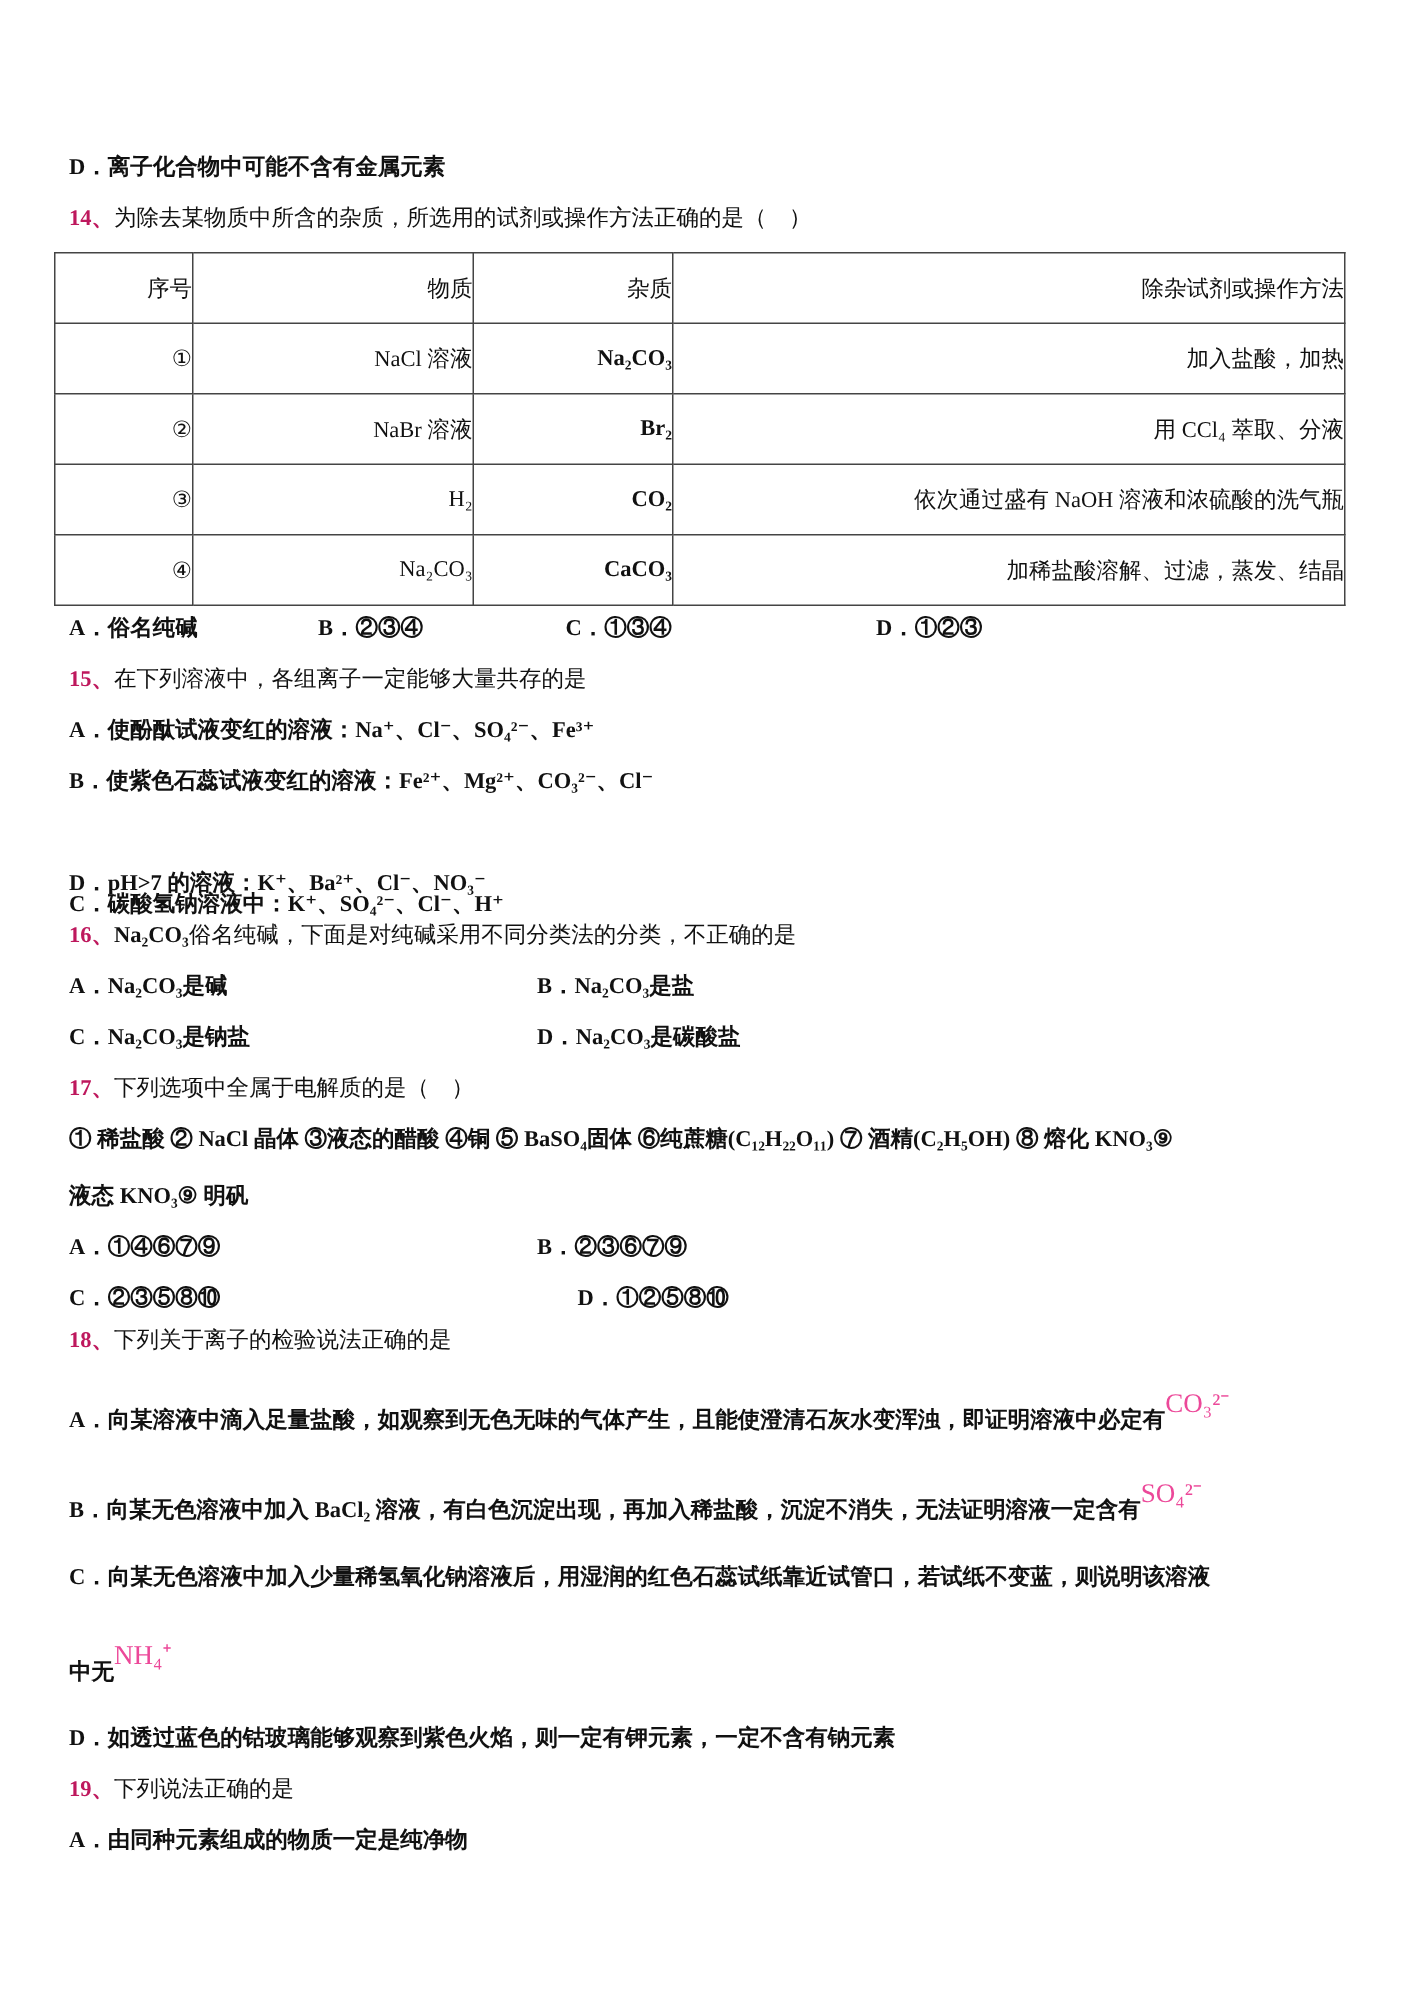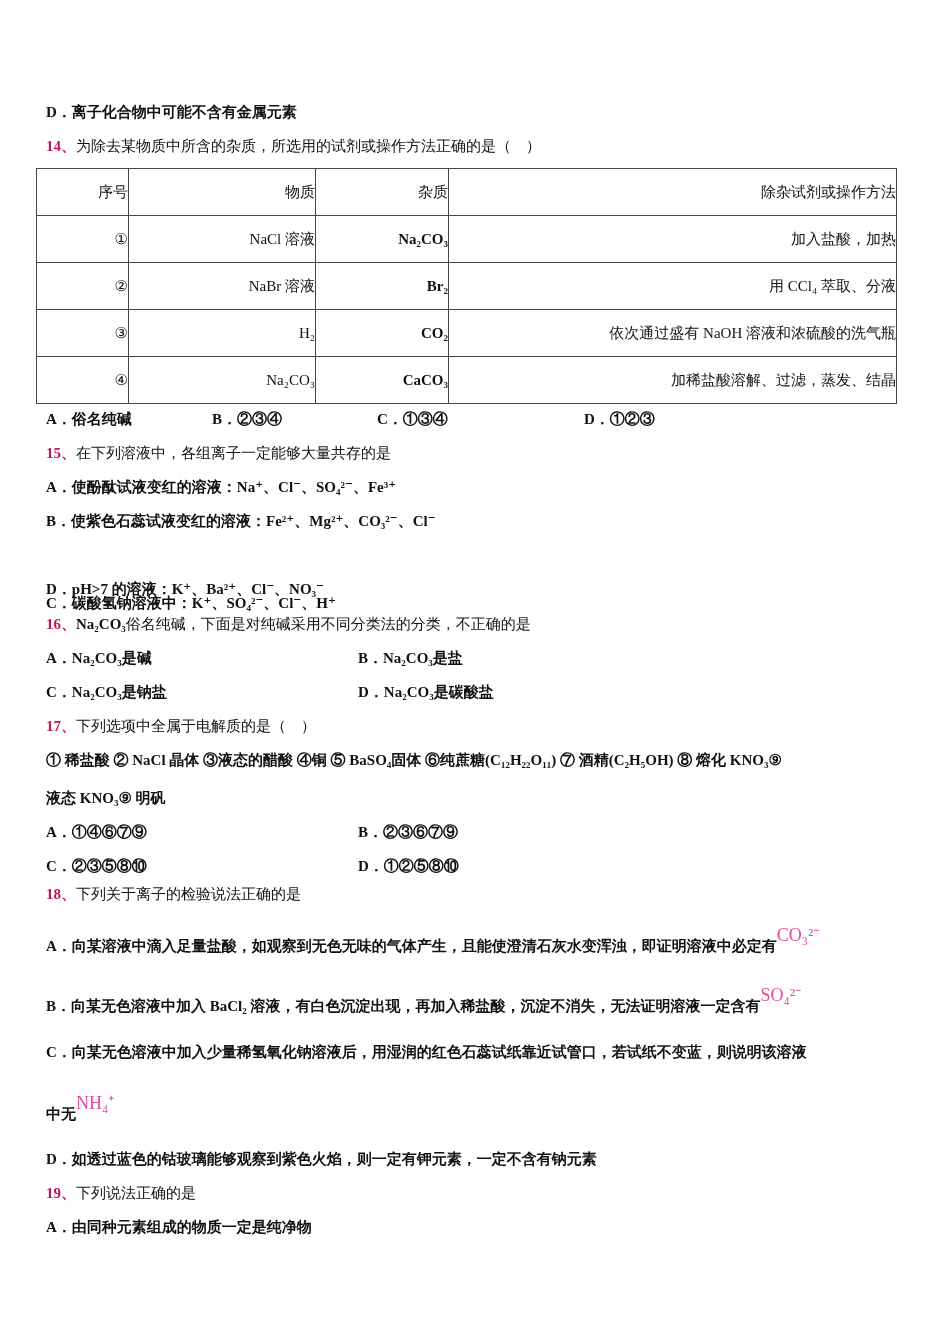--- a/index.html
+++ b/index.html
@@ -126,21 +126,21 @@
 <div class="line b" style="top:788px;">液态 KNO₃⑨ 明矾</div>
 <div class="line b" style="top:822px;">
   <span>A．</span><span>①④⑥⑦⑨</span>
 </div>
 <div class="col2 b" style="top:822px;">
   <span>B．</span><span>②③⑥⑦⑨</span>
 </div>
 <div class="line b" style="top:856px;">
   <span>C．</span><span>②③⑤⑧⑩</span>
 </div>
-<div class="col2 b" style="top:856px;">
+<div class="col2 b" style="top:856px;margin-left:27px;">
   <span>D．</span><span>①②⑤⑧⑩</span>
 </div>
 
 <div class="line" style="top:864px;margin-top:20px;">
   <span class="qnum">18、</span><span>下列关于离子的检验说法正确的是</span>
 </div>
 <div class="line b" style="top:935px;">
   <span>A．</span><span>向某溶液中滴入足量盐酸，如观察到无色无味的气体产生，且能使澄清石灰水变浑浊，即证明溶液中必定有</span><span class="ion">CO₃²⁻</span>
 </div>
 <div class="line b" style="top:995px;">

